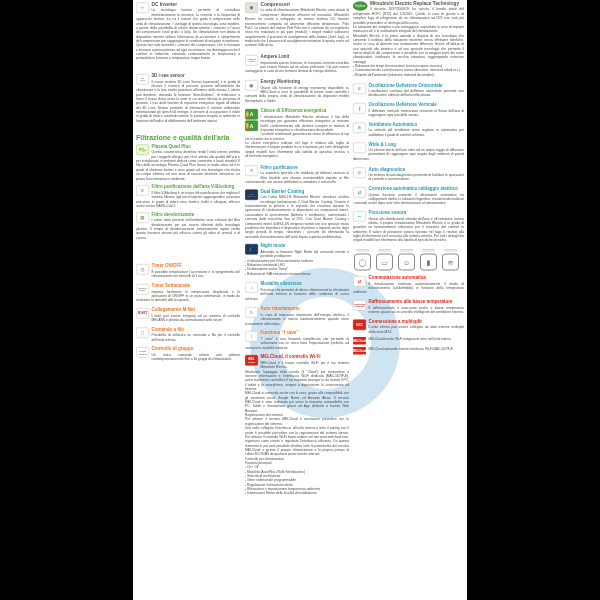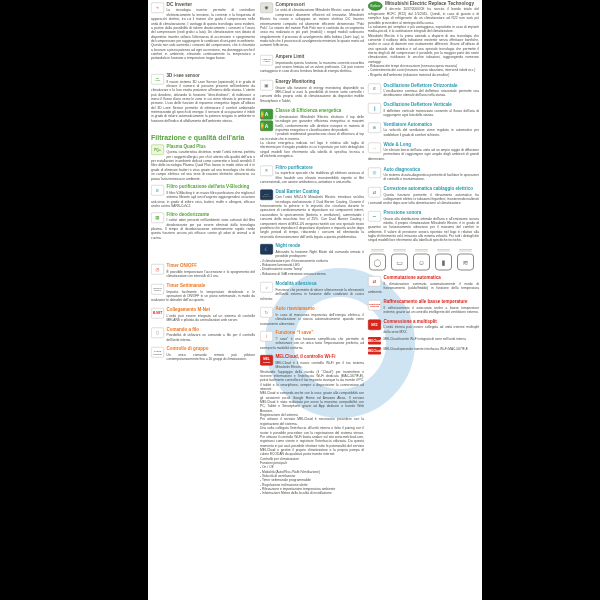--- a/index.html
+++ b/index.html
@@ -1,18 +1,18 @@
 <!DOCTYPE html>
 <html><head>
 <meta charset="utf-8">
 <style>
   html,body{margin:0;padding:0;background:#000;}
   #stage{position:relative;width:600px;height:600px;background:#000;overflow:hidden;
          font-family:"Liberation Sans", sans-serif;}
-  .page{position:absolute;left:148px;top:0;width:334px;height:600px;background:#fff;overflow:hidden;}
+  .page{position:absolute;left:133px;top:0;width:334px;height:600px;background:#fff;overflow:hidden;}
   .watermark{position:absolute;left:117px;top:268px;width:92px;height:92px;border:29px solid #cfe4f3;
              border-radius:50%;z-index:0;}
   .col{position:absolute;top:0;transform:scale(.5);transform-origin:0 0;z-index:1;}
   #col-left{left:3px;width:208px;}
   #col-middle{left:112px;width:208px;}
   #col-right{left:220px;width:222px;}
   .section{margin:0 0 6px 0;overflow:visible;}
   .section:after{content:"";display:block;clear:both;}
   .icon{float:left;width:24px;height:19px;border:1px solid #b9b9b2;border-radius:3px;background:#fff;
         margin:1px 5px 2px 0;display:flex;flex-direction:column;align-items:center;justify-content:center;

